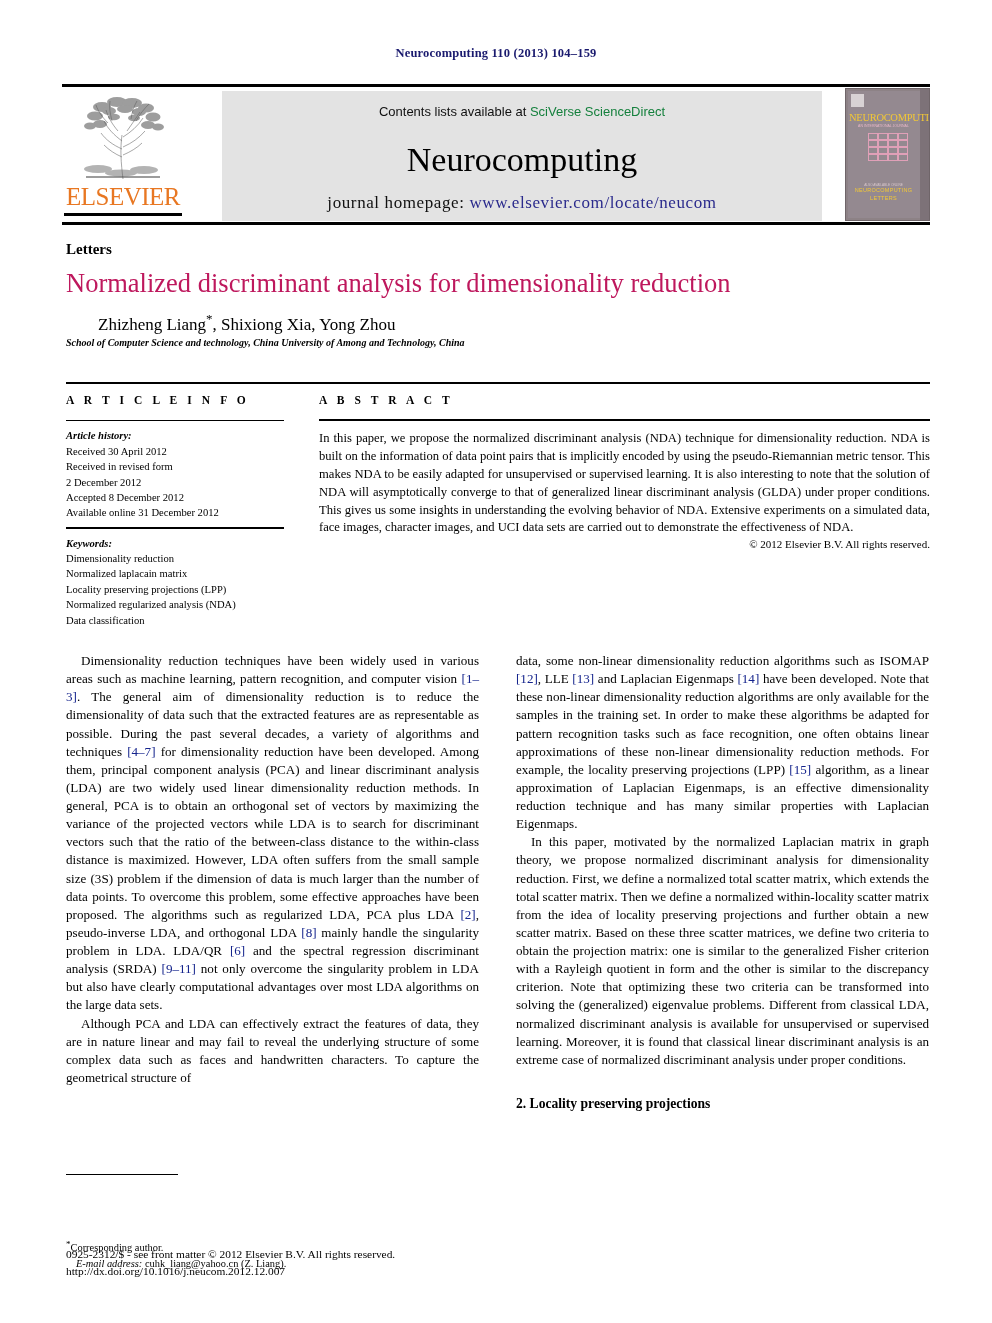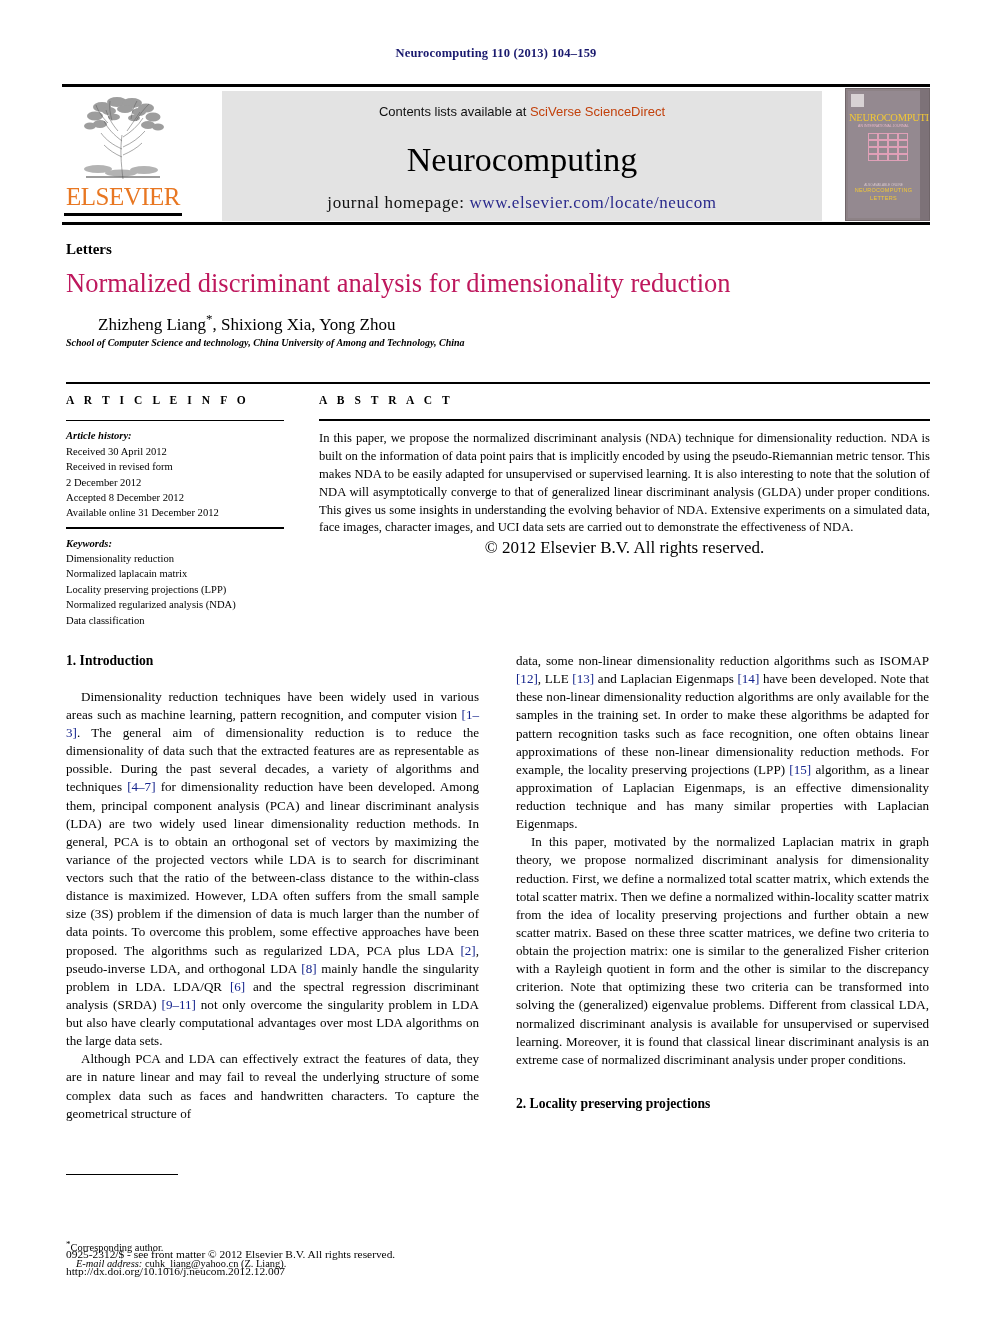--- a/index.html
+++ b/index.html
@@ -90,21 +90,21 @@
     background: #e3e3e3;
     text-align: center;
   }
   .banner-contents {
     margin-top: 13px;
     font-family: "Liberation Sans", sans-serif;
     font-size: 13px;
     color: #111111;
   }
   .banner-contents a, .sd-link {
-    color: #c2410c;
+    color: #15803d;
     text-decoration: none;
   }
   .banner-title {
     margin-top: 22px;
     font-family: "Liberation Serif", serif;
     font-size: 34px;
     color: #000000;
   }
   .banner-homepage {
     margin-top: 14px;
@@ -294,22 +294,22 @@
   .abstract-text {
     margin-top: 9px;
     font-family: "Liberation Serif", serif;
     font-size: 12.6px;
     line-height: 1.42;
     text-align: justify;
   }
   .copyright {
     margin-top: 1px;
     font-family: "Liberation Serif", serif;
-    font-size: 17px;
-    text-align: center;
+    font-size: 11px;
+    text-align: right;
   }
 
   
   .body-col {
     position: absolute;
     top: 652px;
     width: 413px;
     font-family: "Liberation Serif", serif;
     font-size: 13.1px;
     line-height: 1.385;
@@ -489,21 +489,20 @@
   </div>
 
   <div class="abstract-col">
     <div class="col-head">A B S T R A C T</div>
     <div class="thick-rule"></div>
     <div class="abstract-text">In this paper, we propose the normalized discriminant analysis (NDA) technique for dimensionality reduction. NDA is built on the information of data point pairs that is implicitly encoded by using the pseudo-Riemannian metric tensor. This makes NDA to be easily adapted for unsupervised or supervised learning. It is also interesting to note that the solution of NDA will asymptotically converge to that of generalized linear discriminant analysis (GLDA) under proper conditions. This gives us some insights in understanding the evolving behavior of NDA. Extensive experiments on a simulated data, face images, character images, and UCI data sets are carried out to demonstrate the effectiveness of NDA.</div>
     <div class="copyright">© 2012 Elsevier B.V. All rights reserved.</div>
   </div>
 
   <div class="body-col left">
-    <p class="sec-head">1.  Introduction</p>
     <p><span>Dimensionality reduction techniques have been widely used in various areas such as machine learning, pattern recognition, and computer vision </span><span class="ref">[1–3]</span><span>. The general aim of dimensionality reduction is to reduce the dimensionality of data such that the extracted features are as representable as possible. During the past several decades, a variety of algorithms and techniques </span><span class="ref">[4–7]</span><span> for dimensionality reduction have been developed. Among them, principal component analysis (PCA) and linear discriminant analysis (LDA) are two widely used linear dimensionality reduction methods. In general, PCA is to obtain an orthogonal set of vectors by maximizing the variance of the projected vectors while LDA is to search for discriminant vectors such that the ratio of the between-class distance to the within-class distance is maximized. However, LDA often suffers from the small sample size (3S) problem if the dimension of data is much larger than the number of data points. To overcome this problem, some effective approaches have been proposed. The algorithms such as regularized LDA, PCA plus LDA </span><span class="ref">[2]</span><span>, pseudo-inverse LDA, and orthogonal LDA </span><span class="ref">[8]</span><span> mainly handle the singularity problem in LDA. LDA/QR </span><span class="ref">[6]</span><span> and the spectral regression discriminant analysis (SRDA) </span><span class="ref">[9–11]</span><span> not only overcome the singularity problem in LDA but also have clearly computational advantages over most LDA algorithms on the large data sets.</span></p>
     <p>Although PCA and LDA can effectively extract the features of data, they are in nature linear and may fail to reveal the underlying structure of some complex data such as faces and handwritten characters. To capture the geometrical structure of</p>
   </div>
 
   <div class="body-col right">
     <p class="noindent"><span>data, some non-linear dimensionality reduction algorithms such as ISOMAP </span><span class="ref">[12]</span><span>, LLE </span><span class="ref">[13]</span><span> and Laplacian Eigenmaps </span><span class="ref">[14]</span><span> have been developed. Note that these non-linear dimensionality reduction algorithms are only available for the samples in the training set. In order to make these algorithms be adapted for pattern recognition tasks such as face recognition, one often obtains linear approximations of these non-linear dimensionality reduction methods. For example, the locality preserving projections (LPP) </span><span class="ref">[15]</span><span> algorithm, as a linear approximation of Laplacian Eigenmaps, is an effective dimensionality reduction technique and has many similar properties with Laplacian Eigenmaps.</span></p>
     <p>In this paper, motivated by the normalized Laplacian matrix in graph theory, we propose normalized discriminant analysis for dimensionality reduction. First, we define a normalized total scatter matrix, which extends the total scatter matrix. Then we define a normalized within-locality scatter matrix from the idea of locality preserving projections and further obtain a new scatter matrix. Based on these three scatter matrices, we define two criteria to obtain the projection matrix: one is similar to the generalized Fisher criterion with a Rayleigh quotient in form and the other is similar to the discrepancy criterion. Note that optimizing these two criteria can be transformed into solving the (generalized) eigenvalue problems. Different from classical LDA, normalized discriminant analysis is available for unsupervised or supervised learning. Moreover, it is found that classical linear discriminant analysis is an extreme case of normalized discriminant analysis under proper conditions.</p>
     <p class="sec-head spaced">2.  Locality preserving projections</p>
   </div>
 

